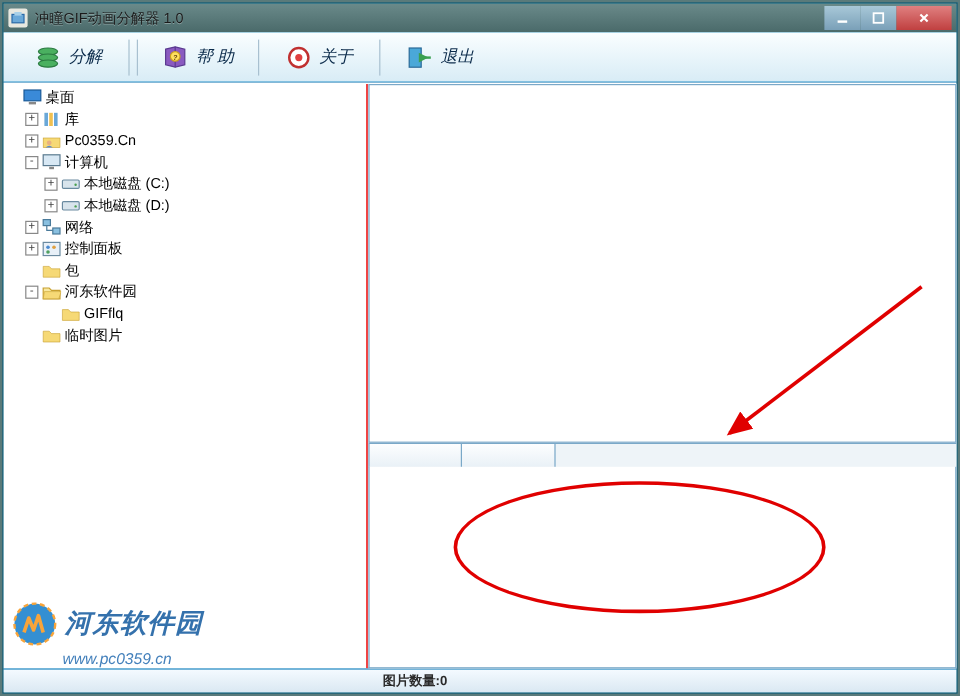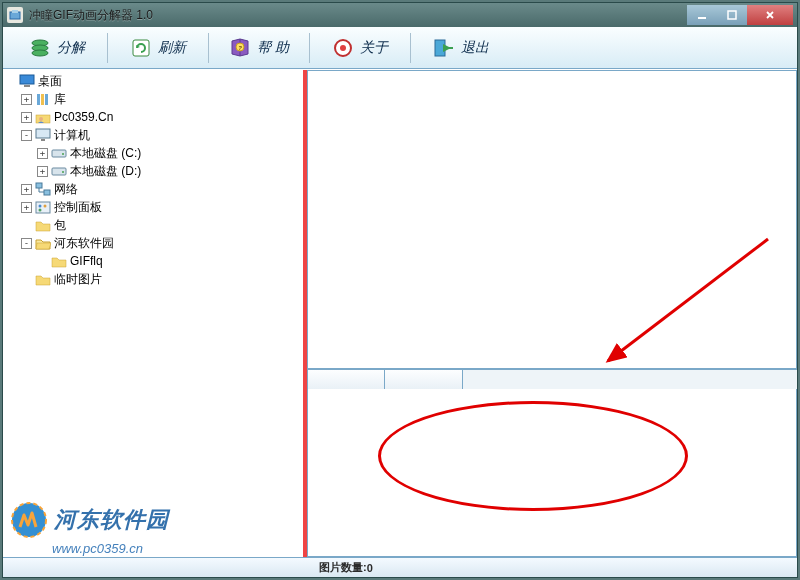--- a/index.html
+++ b/index.html
@@ -12,21 +12,21 @@
 .winbtn { width: 30px; height: 20px; border: none; display: flex; align-items: center; justify-content: center; cursor: pointer; }
 .winbtn.min { background: linear-gradient(to bottom,#a8c8d8,#7aa0b8); }
 .winbtn.max { background: linear-gradient(to bottom,#a8c8d8,#7aa0b8); }
 .winbtn.close { background: linear-gradient(to bottom,#e08080,#c04040); width: 46px; }
 .winbtn svg { width: 12px; height: 10px; }
 .toolbar { height: 42px; background: linear-gradient(to bottom,#fafeff,#d8ecf6); border-bottom: 1px solid #7aa8c8; display: flex; align-items: center; padding: 2px 8px; gap: 2px; }
 .toolbtn { height: 36px; min-width: 92px; background: transparent; border: 1px solid transparent; border-radius: 3px; display: flex; align-items: center; justify-content: center; gap: 6px; cursor: pointer; font-size: 14px; color: #0a2a4a; padding: 0 10px; font-style: italic; }
 .tool-icon { width: 22px; height: 22px; display: flex; align-items: center; justify-content: center; }
 .sep { width: 1px; height: 30px; background: #a8c0d0; margin: 0 2px; }
 .content { flex: 1; display: flex; border-top: 1px solid #fff; }
-.sidebar { width: 304px; background: #fff; border-right: 4px solid #ef4444; overflow: auto; padding: 2px; }
+.sidebar { width: 304px; background: #fff; border-right: 2px solid #ef4444; overflow: auto; padding: 2px; }
 .tree { list-style: none; }
 .tree-item { display: flex; align-items: center; height: 18px; padding: 0; cursor: pointer; white-space: nowrap; }
 .tree-item .exp { width: 11px; height: 11px; border: 1px solid #888; background: #fff; display: flex; align-items: center; justify-content: center; font-size: 9px; line-height: 1; margin-right: 3px; color: #444; font-family: monospace; }
 .tree-item .exp.none { border: none; background: transparent; }
 .tree-item .ticon { width: 16px; height: 16px; margin-right: 3px; display: flex; align-items: center; justify-content: center; }
 .tree-item .lbl { font-size: 12px; color: #000; }
 .indent { display: inline-block; height: 18px; }
 .main { flex: 1; display: flex; flex-direction: column; background: #eef4f8; }
 .preview { flex: 1; background: #fff; border: 1px solid #7aa8c8; margin: 0; position: relative; }
 .tabs-row { height: 20px; background: #eef4f8; display: flex; border-top: 1px solid #7aa8c8; }
@@ -82,30 +82,20 @@
       <span class="tool-icon">
         <svg width="22" height="22" viewBox="0 0 22 22">
             <ellipse cx="11" cy="6" rx="8" ry="3" fill="#4ab060" stroke="#2a7a40"></ellipse>
             <ellipse cx="11" cy="11" rx="8" ry="3" fill="#4ab060" stroke="#2a7a40"></ellipse>
             <ellipse cx="11" cy="16" rx="8" ry="3" fill="#4ab060" stroke="#2a7a40"></ellipse>
           </svg>
       </span>
       <span>分解</span>
     </button>
     <div class="sep"></div>
-    <button class="toolbtn">
-      <span class="tool-icon">
-        <svg width="20" height="20" viewBox="0 0 20 20">
-            <rect x="2" y="2" width="16" height="16" rx="2" fill="#fff" stroke="#3a8a40"></rect>
-            <path d="M6 10 A4 4 0 1 1 10 14" fill="none" stroke="#3aa050" stroke-width="2"></path>
-            <path d="M5 7 L6 10 L9 9 Z" fill="#3aa050"></path>
-          </svg>
-      </span>
-      <span>刷新</span>
-    </button>
     <div class="sep"></div>
     <button class="toolbtn">
       <span class="tool-icon">
         <svg width="22" height="20" viewBox="0 0 22 20">
             <path d="M3 3 L11 1 L19 3 L19 16 L11 18 L3 16 Z" fill="#8a5ac0" stroke="#5a3a90"></path>
             <path d="M11 1 L11 18" stroke="#5a3a90"></path>
             <circle cx="11" cy="9" r="4" fill="#ffe060" stroke="#c8a020"></circle>
             <text x="11" y="12" font-size="6" text-anchor="middle" fill="#6a4a10" font-weight="bold">?</text>
           </svg>
       </span>

